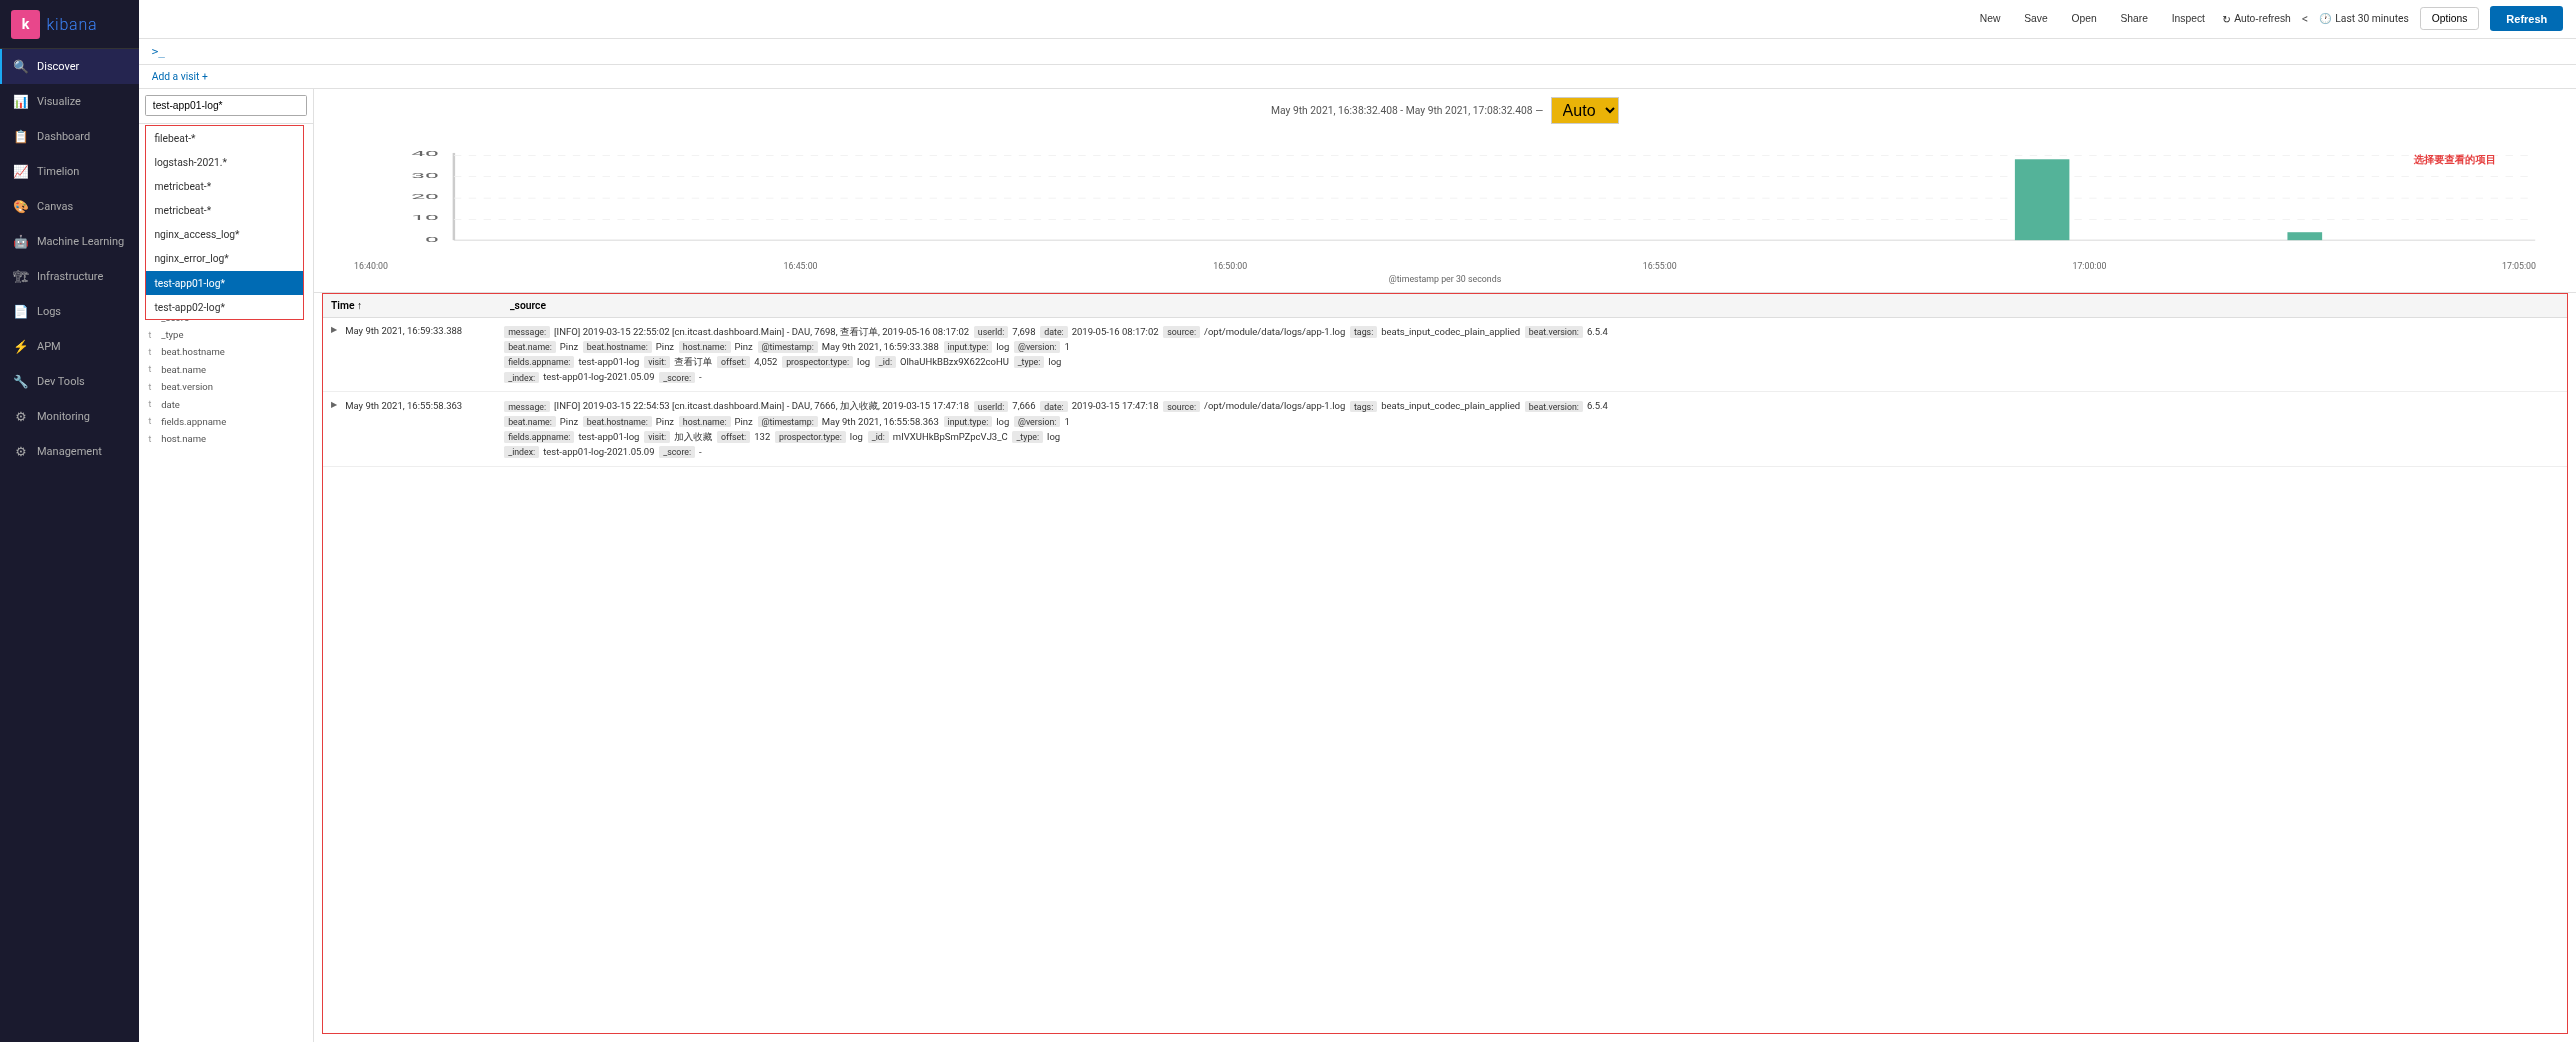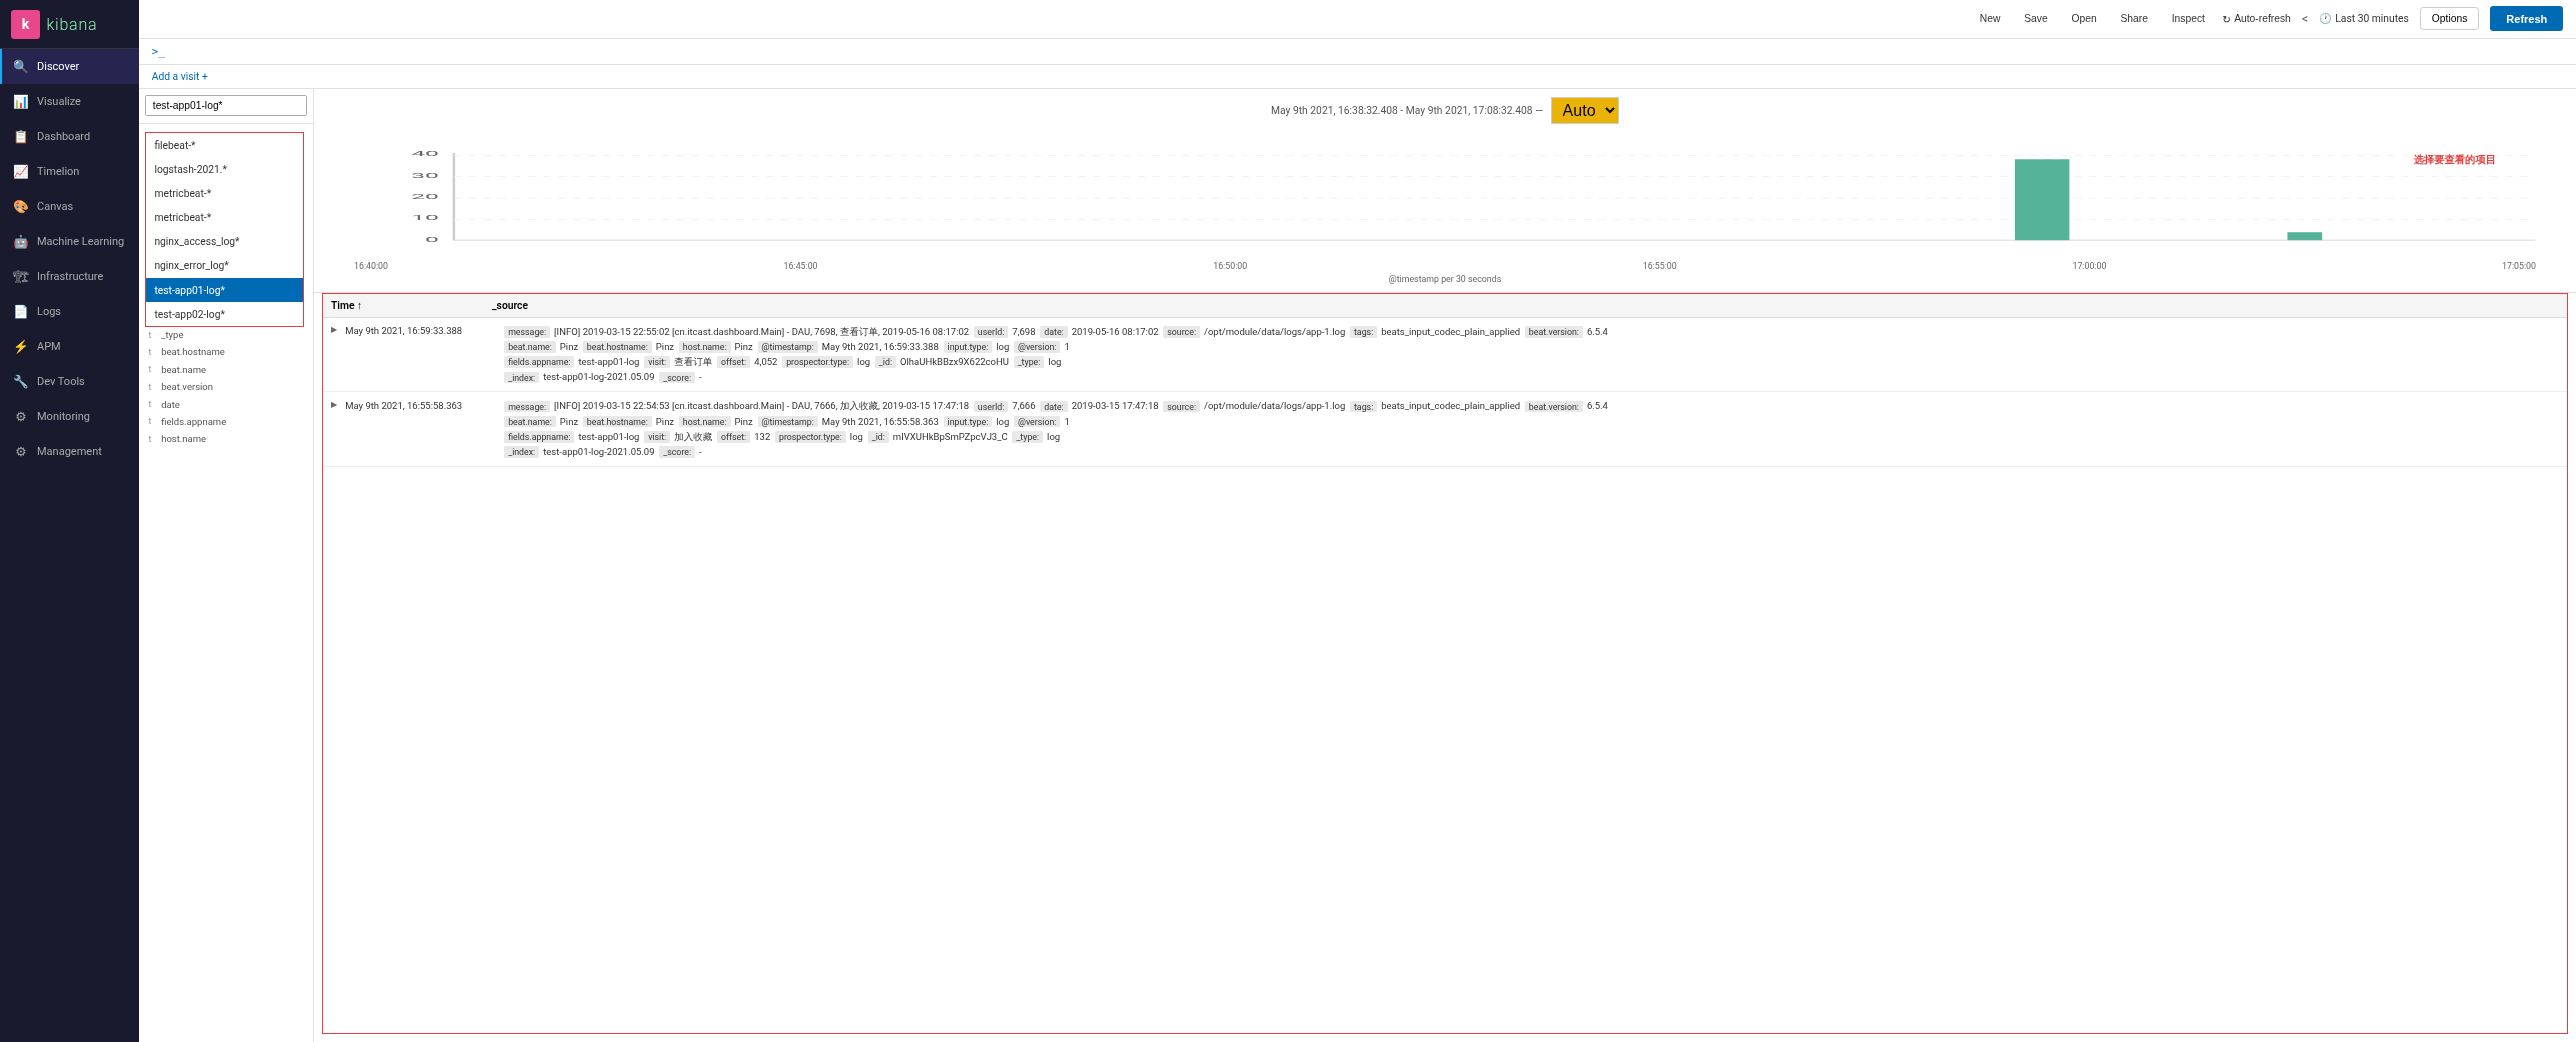--- a/index.html
+++ b/index.html
@@ -28,21 +28,21 @@
       border-radius: 3.2px;
       display: flex;
       align-items: center;
       justify-content: center;
       font-size: 14.3px;
       font-weight: bold;
       color: white;
     }
     .kibana-name {
       font-size: 16px;
-      color: #86efac;
+      color: #3b82f6;
       font-weight: 300;
       letter-spacing: 0.8px;
     }
     .nav-item {
       display: flex;
       align-items: center;
       gap: 8px;
       padding: 9.5px 11px;
       cursor: pointer;
       color: #aaa;
@@ -278,21 +278,21 @@
       border: 1.6px solid #e53e3e;
       margin: 0 8px 8px 8px;
     }
     .results-header {
       display: flex;
       background: #f5f5f5;
       border-bottom: 1.6px solid #ddd;
       padding: 4.8px 8px;
       font-weight: 600;
       font-size: 10.3px;
-      gap: 2px;
+      gap: 20px;
     }
     .col-time { width: 159px; flex-shrink: 0; }
     .col-source { flex: 1; }
 
     .result-row {
       display: flex;
       border-bottom: 0.8px solid #eee;
       padding: 6.4px 8px;
       gap: 8px;
       align-items: flex-start;
@@ -322,21 +322,21 @@
       padding: 0.8px 4px;
       border-radius: 1.6px;
       font-size: 8.8px;
       margin-right: 1.6px;
       white-space: nowrap;
     }
 
     
     .dropdown-overlay {
       position: absolute;
-      top: 43px;
+      top: 36px;
       left: 6.4px;
       width: 159px;
       background: white;
       border: 1.6px solid #e53e3e;
       z-index: 200;
     }
   </style>
 </head>
 <body>
 

